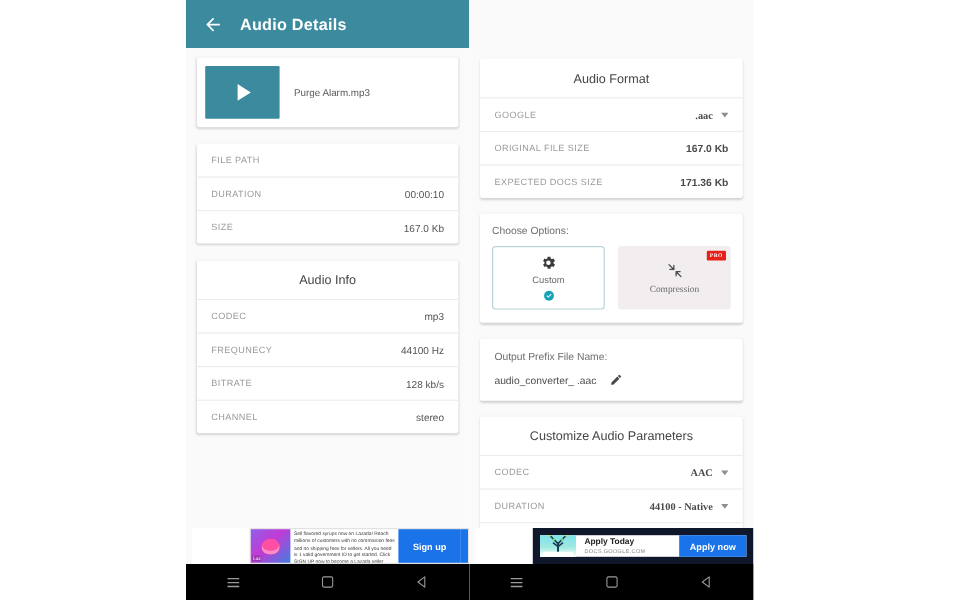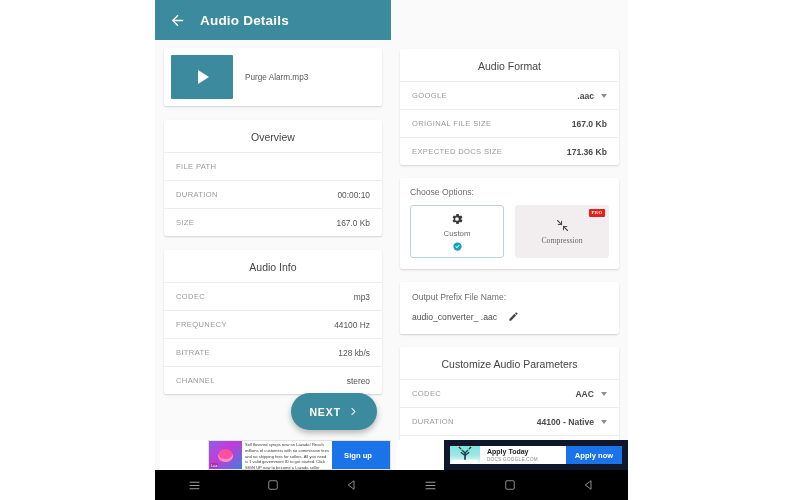--- a/index.html
+++ b/index.html
@@ -40,21 +40,21 @@
   }
   .row{
     display:flex;align-items:center;justify-content:space-between;
     padding:0 12px;height:27px;border-top:1px solid #ededed;
     font-size:7.6px;
   }
   .row:first-child{border-top:none;}
   .row .k{color:#9a9a9a;letter-spacing:.35px;}
   .row .v{color:#555;font-size:8.4px;}
   .row .v.strong{color:#4a4a4a;font-weight:bold;font-size:8.6px;}
-  .row .vwrap{display:flex;align-items:center;gap:7px;}
+  .row .vwrap{display:flex;align-items:center;gap:7px;font-family:Liberation Serif, serif;}
   .caret{width:0;height:0;border-left:3.4px solid transparent;border-right:3.4px solid transparent;border-top:4.2px solid #8e8e8e;}
 
   
   #file-card{display:flex;align-items:center;padding:7px;gap:0;margin-top:8px;}
   .thumb{
     width:62px;height:44px;background:#3b8a9e;border-radius:1px;
     display:flex;align-items:center;justify-content:center;flex:0 0 auto;
   }
   .play-tri{width:0;height:0;border-top:7px solid transparent;border-bottom:7px solid transparent;border-left:11px solid #ffffff;margin-left:3px;}
   .fname{font-size:8.2px;color:#5a5a5a;padding-left:12px;}
@@ -145,21 +145,20 @@
     <div class="scroll">
 
       <div class="card" id="file-card">
         <div class="thumb">
           <span class="play-tri"></span>
         </div>
         <div class="fname">Purge Alarm.mp3</div>
       </div>
 
       <div class="card" style="margin-top:14px;">
-        <div class="card-title">Overview</div>
         <div class="row">
           <span class="k">FILE PATH</span>
           <span class="v"></span>
         </div>
         <div class="row">
           <span class="k">DURATION</span>
           <span class="v">00:00:10</span>
         </div>
         <div class="row">
           <span class="k">SIZE</span>
@@ -181,28 +180,20 @@
           <span class="k">BITRATE</span>
           <span class="v">128 kb/s</span>
         </div>
         <div class="row">
           <span class="k">CHANNEL</span>
           <span class="v">stereo</span>
         </div>
       </div>
     </div>
 
-    <button id="next-button">
-      <span>NEXT</span>
-      <span class="ic">
-        <svg width="11" height="11" viewBox="0 0 24 24">
-            <path d="M8.6 4L7.2 5.4 13.8 12l-6.6 6.6L8.6 20l8-8z" fill="#ffffff"></path>
-          </svg>
-      </span>
-    </button>
 
     <div class="adbar">
       <div id="ad-left-inner">
         <div class="ad-thumb laz-thumb">
           <span class="laz-heart"></span>
           <span class="laz-tag">Laz</span>
         </div>
         <div class="ad-body">
           <div class="ad-copy">Sell flavored syrups now on Lazada! Reach millions of customers with no commission fees and no shipping fees for sellers. All you need is 1 valid government ID to get started. Click SIGN UP now to become a Lazada seller today!</div>
         </div>

